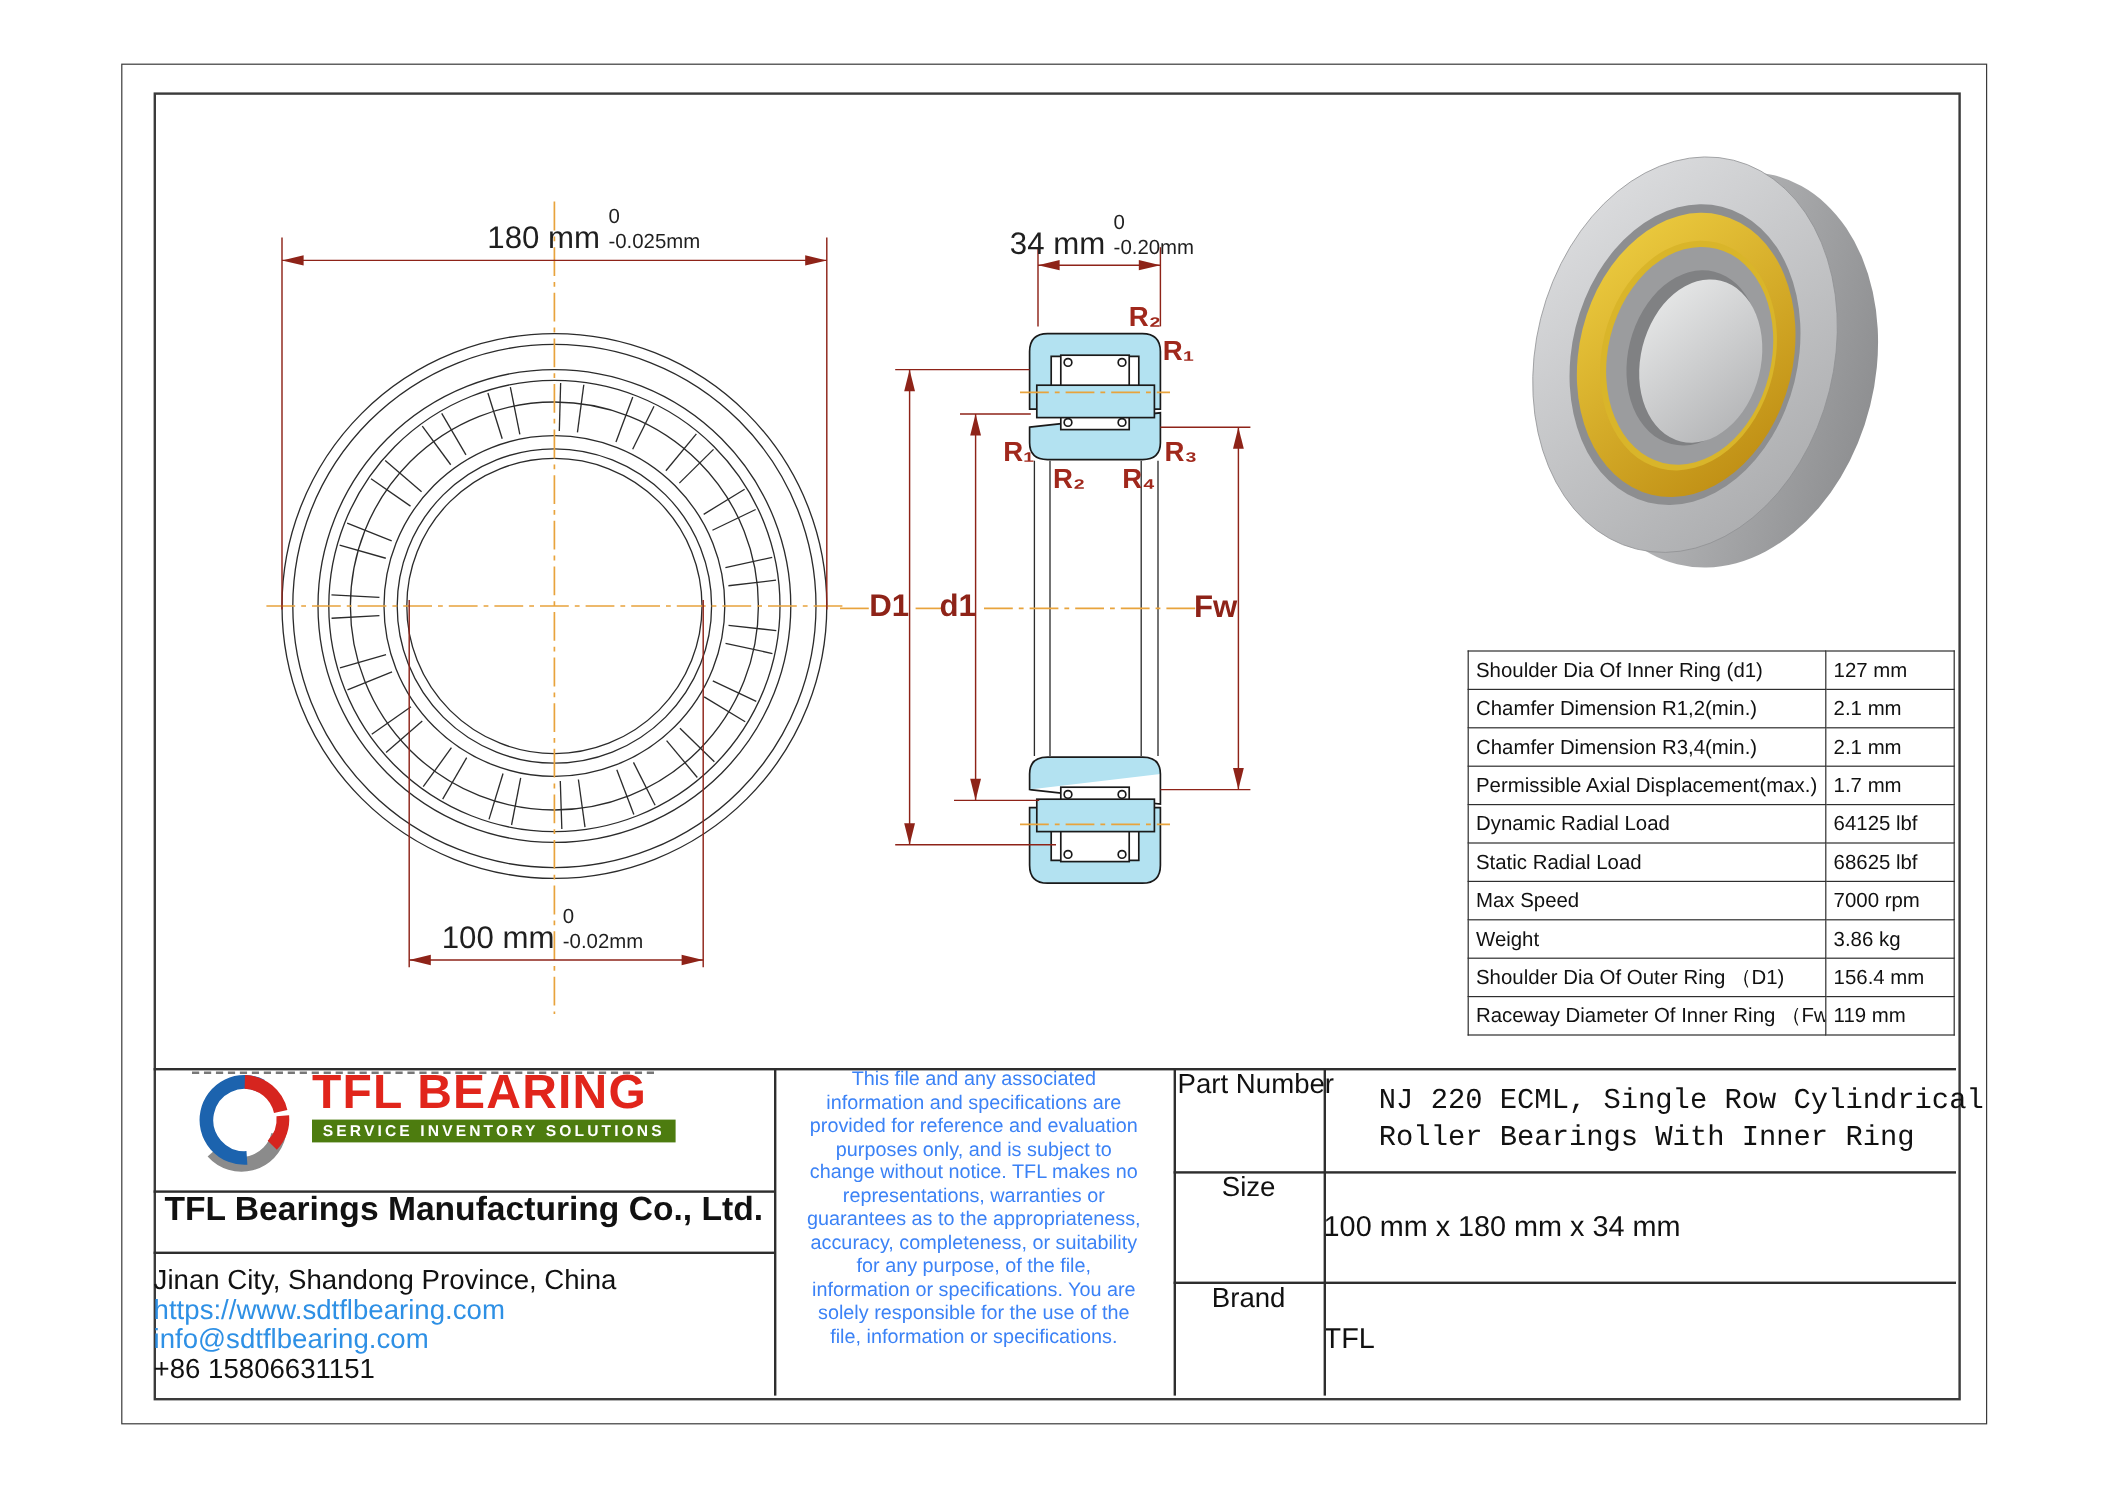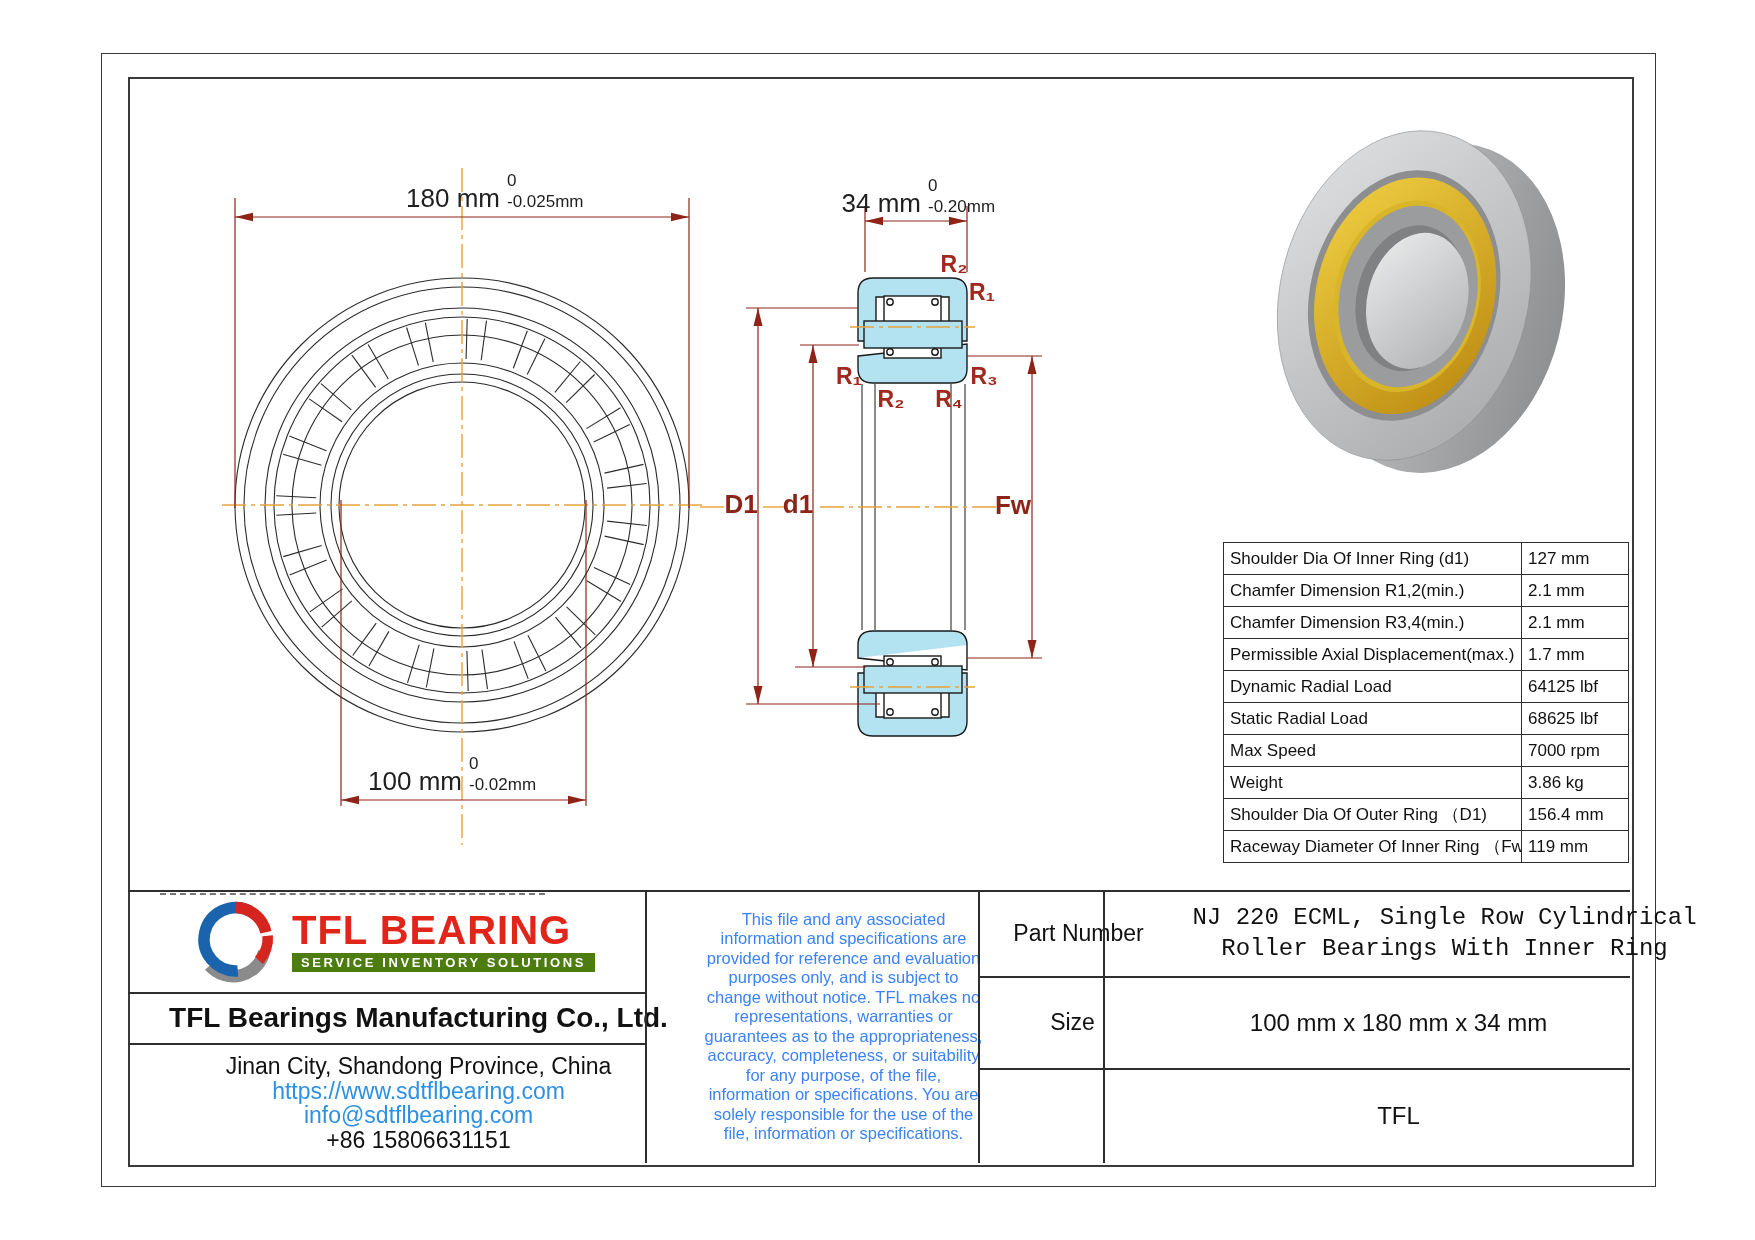--- a/index.html
+++ b/index.html
@@ -11,21 +11,21 @@
   #draw-svg{position:absolute;left:0;top:0;}
 
   
   #spec-table{position:absolute;left:1223px;top:542px;width:406px;border-collapse:collapse;
               table-layout:fixed;padding-left:34px;}
   #spec-table td{border:1.5px solid #2e2e2e;height:31px;font-size:17px;padding:0 0 0 6px;
                  white-space:nowrap;overflow:hidden;color:#111;}
   #spec-table td.spec-value{width:100px;}
 
   
-  .cell{position:absolute;display:flex;align-items:center;justify-content:center;text-align:center;padding-left:32px;}
+  .cell{position:absolute;display:flex;align-items:flex-start;justify-content:center;text-align:center;}
   .divider{position:absolute;background:#2e2e2e;}
   #logo-cell{left:128px;top:890px;width:517px;height:102px;justify-content:flex-start;}
   #logo-dash{position:absolute;left:160px;top:893px;width:385px;border-top:2px dashed #4a4a4a;opacity:.75;}
   #logo-icon{margin-left:32px;}
   #logo-text{margin-left:12px;display:flex;flex-direction:column;align-items:flex-start;}
   #logo-brand{color:#e1251b;font-weight:700;font-size:40px;line-height:40px;letter-spacing:1px;}
   #logo-tagline{background:#4d7c0f;color:#fff;font-weight:700;font-size:13px;letter-spacing:2.6px;
                 padding:2px 9px;margin-top:3px;}
   #company-cell{left:128px;top:992px;width:517px;height:51px;font-size:28px;font-weight:600;color:#111;}
   #address-cell{left:128px;top:1043px;width:517px;height:120px;flex-direction:column;
@@ -324,20 +324,21 @@
     <div class="inner">This file and any associated information and specifications are provided for reference and evaluation purposes only, and is subject to change without notice. TFL makes no representations, warranties or guarantees as to the appropriateness, accuracy, completeness, or suitability for any purpose, of the file, information or specifications.  You are solely responsible for the use of the file, information or specifications.</div>
   </div>
 
   <div class="cell field-label" id="pn-label">Part Number</div>
   <div class="cell field-value" id="pn-value">
     <span>NJ 220 ECML, Single Row Cylindrical</span>
     <span>Roller Bearings With Inner Ring</span>
   </div>
   <div class="cell field-label" id="size-label">Size</div>
   <div class="cell field-value" id="size-value">100 mm x 180 mm x 34 mm</div>
+  <div class="cell field-label" id="brand-label">Brand</div>
   <div class="cell field-value" id="brand-value">TFL</div>
 
   <div class="divider" style="left:128px;top:890px;width:1502px;height:2px;"></div>
   <div class="divider" style="left:128px;top:992px;width:517px;height:2px;"></div>
   <div class="divider" style="left:128px;top:1043px;width:517px;height:2px;"></div>
   <div class="divider" style="left:645px;top:890px;width:2px;height:273px;"></div>
   <div class="divider" style="left:978px;top:890px;width:2px;height:273px;"></div>
   <div class="divider" style="left:1103px;top:890px;width:2px;height:273px;"></div>
   <div class="divider" style="left:978px;top:976px;width:652px;height:2px;"></div>
   <div class="divider" style="left:978px;top:1068px;width:652px;height:2px;"></div>

